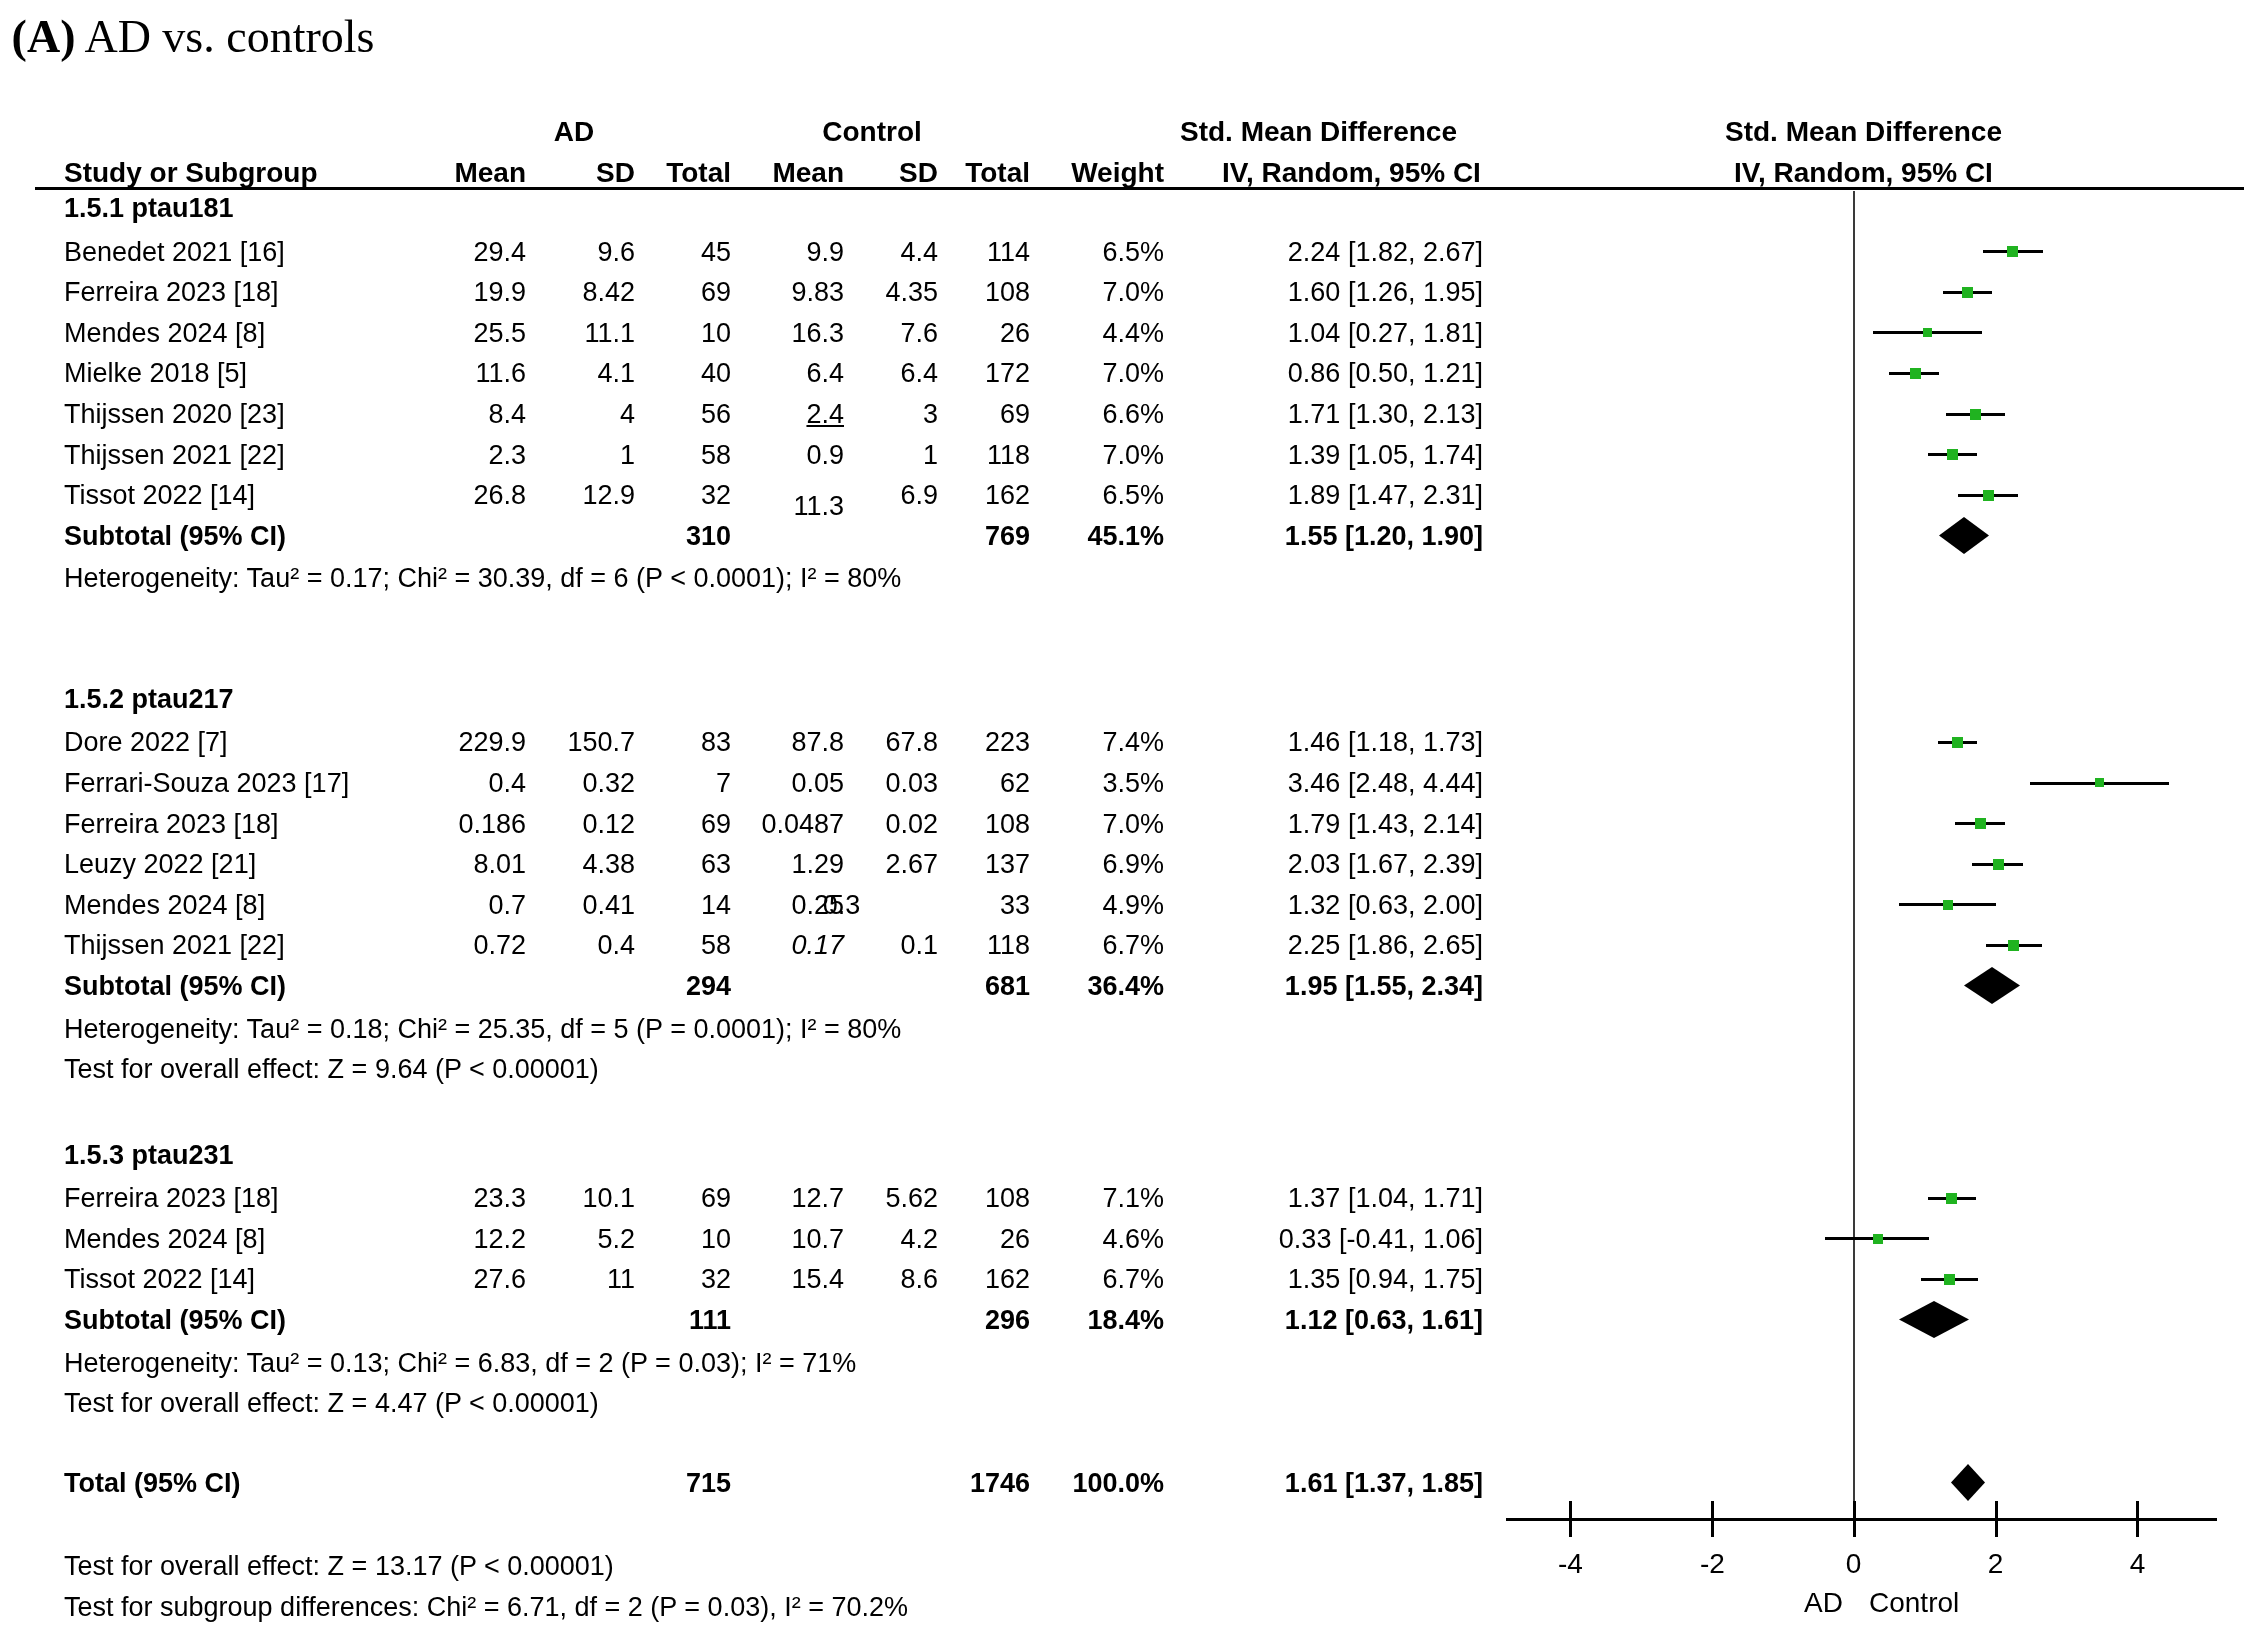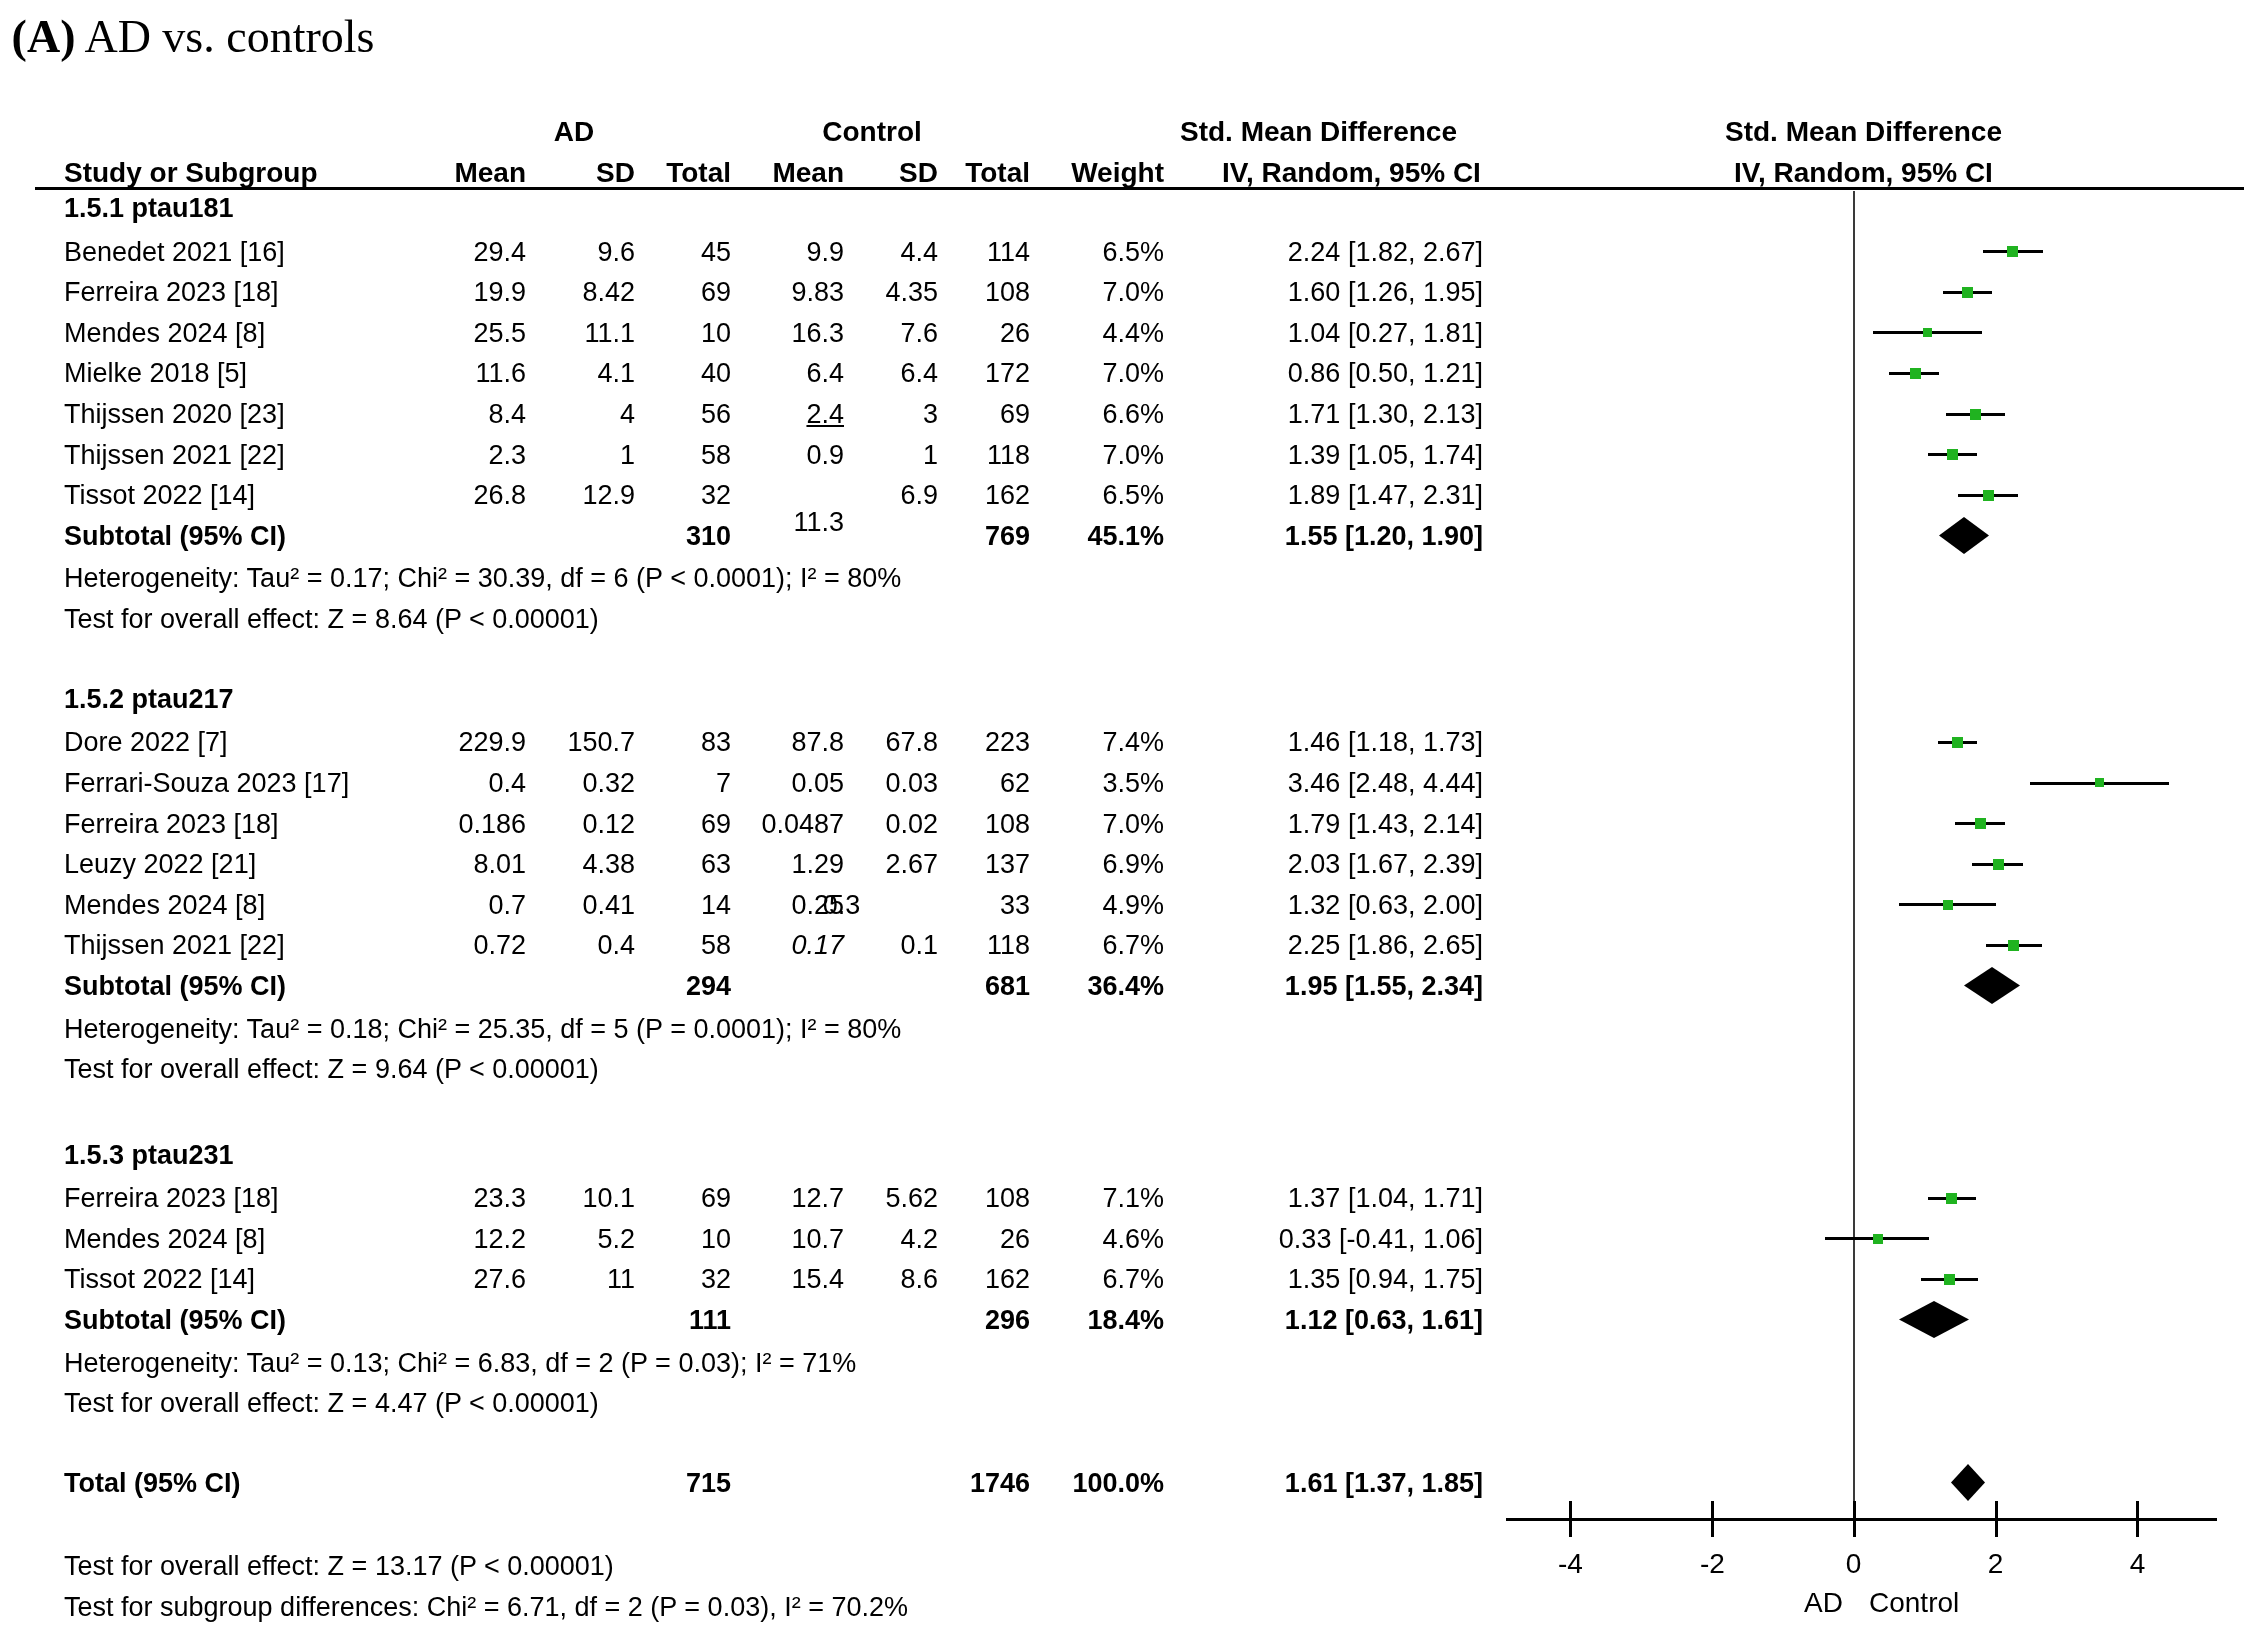--- a/index.html
+++ b/index.html
@@ -115,35 +115,34 @@
     <div class="cell right" style="top: 435px; right: 1312px; width: 193px;">1</div>
     <div class="cell right" style="top: 435px; right: 1220px; width: 168px;">118</div>
     <div class="cell right" style="top: 435px; right: 1086px; width: 193px;">7.0%</div>
     <div class="cell right" style="top: 435px; right: 767px; width: 361px;">1.39 [1.05, 1.74]</div>
     <div class="whisker" style="left: 1928px; width: 49px; top: 453px;"></div>
     <div class="sq" style="width: 11px; height: 11px; background: rgb(32, 179, 32); left: 1947px; top: 449px;"></div>
     <div class="cell" style="top: 475px; left: 64px; width: 490px;">Tissot 2022 [14]</div>
     <div class="cell right" style="top: 475px; right: 1724px; width: 213px;">26.8</div>
     <div class="cell right" style="top: 475px; right: 1615px; width: 193px;">12.9</div>
     <div class="cell right" style="top: 475px; right: 1519px; width: 168px;">32</div>
-    <div class="cell right" style="top: 502px; right: 1406px; width: 213px; margin-left: 15px;">11.3</div>
+    <div class="cell right" style="top: 486px; right: 1406px; width: 213px; margin-left: 15px;">11.3</div>
     <div class="cell right" style="top: 475px; right: 1312px; width: 193px;">6.9</div>
     <div class="cell right" style="top: 475px; right: 1220px; width: 168px;">162</div>
     <div class="cell right" style="top: 475px; right: 1086px; width: 193px;">6.5%</div>
     <div class="cell right" style="top: 475px; right: 767px; width: 361px;">1.89 [1.47, 2.31]</div>
     <div class="whisker" style="left: 1958px; width: 60px; top: 494px;"></div>
     <div class="sq" style="width: 11px; height: 11px; background: rgb(32, 179, 32); left: 1983px; top: 490px;"></div>
     <div class="cell bold" style="top: 516px; left: 64px; width: 490px;">Subtotal (95% CI)</div>
     <div class="cell bold right" style="top: 516px; right: 1519px; width: 168px;">310</div>
     <div class="cell bold right" style="top: 516px; right: 1220px; width: 168px;">769</div>
     <div class="cell bold right" style="top: 516px; right: 1086px; width: 193px;">45.1%</div>
     <div class="cell bold right" style="top: 516px; right: 767px; width: 361px;">1.55 [1.20, 1.90]</div>
     <div class="diamond" style="left: 1939px; width: 50px; top: 517px; background: rgb(0, 0, 0);"></div>
     <div class="cell" style="top: 558px; left: 64px; width: 1225px;">Heterogeneity: Tau² = 0.17; Chi² = 30.39, df = 6 (P &lt; 0.0001); I² = 80%</div>
-    <div class="cell" style="top: 599px; left: 64px; width: 1225px;">Test for overall effect: Z = 8.64 (P &lt; 0.00001)</div>
     <div class="cell bold" style="top: 679px; left: 64px; width: 580px;">1.5.2 ptau217</div>
     <div class="cell" style="top: 722px; left: 64px; width: 490px;">Dore 2022 [7]</div>
     <div class="cell right" style="top: 722px; right: 1724px; width: 213px;">229.9</div>
     <div class="cell right" style="top: 722px; right: 1615px; width: 193px;">150.7</div>
     <div class="cell right" style="top: 722px; right: 1519px; width: 168px;">83</div>
     <div class="cell right" style="top: 722px; right: 1406px; width: 213px;">87.8</div>
     <div class="cell right" style="top: 722px; right: 1312px; width: 193px;">67.8</div>
     <div class="cell right" style="top: 722px; right: 1220px; width: 168px;">223</div>
     <div class="cell right" style="top: 722px; right: 1086px; width: 193px;">7.4%</div>
     <div class="cell right" style="top: 722px; right: 767px; width: 361px;">1.46 [1.18, 1.73]</div>

